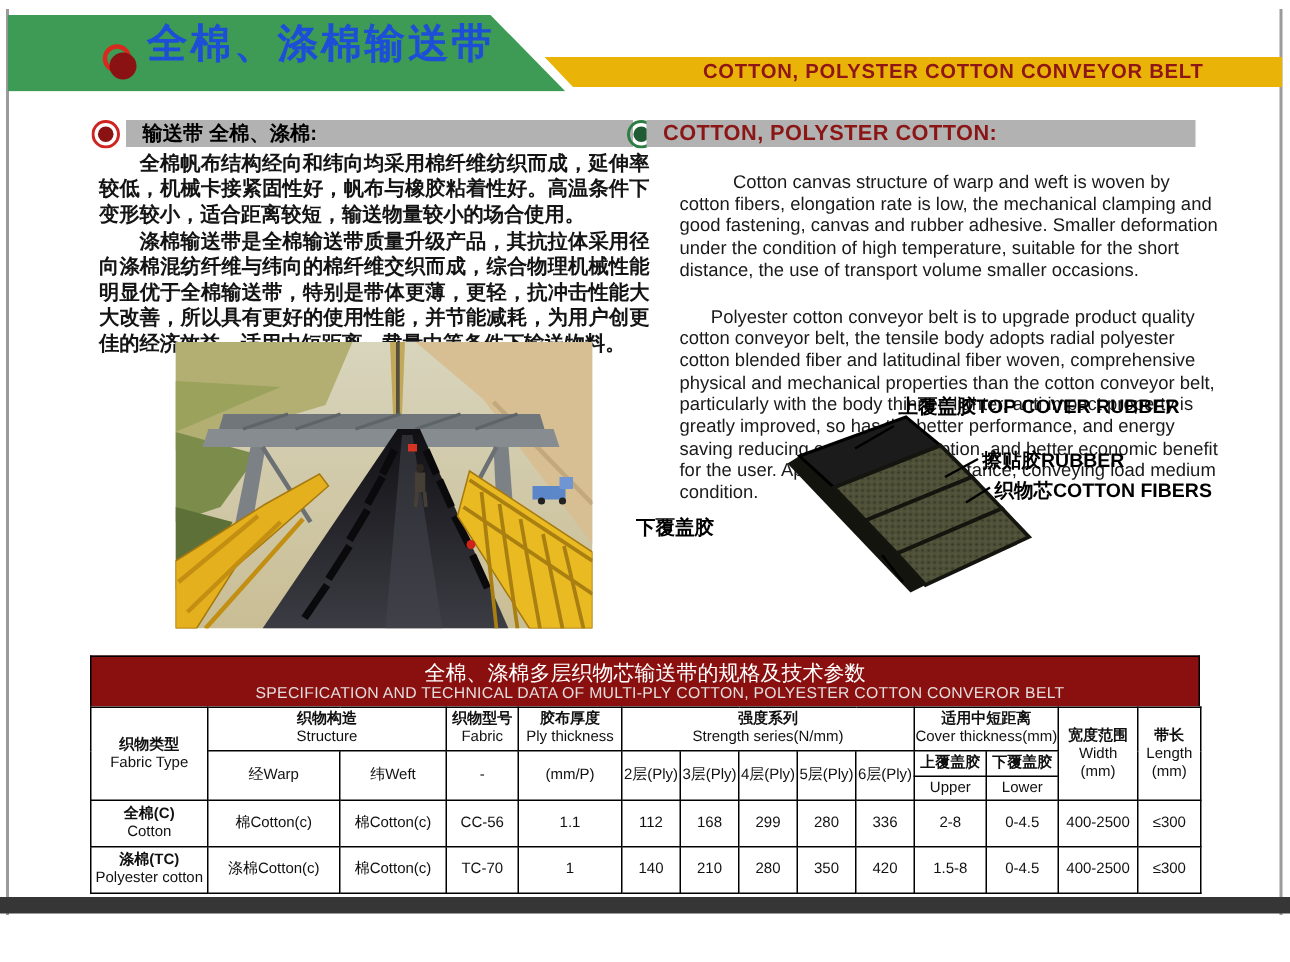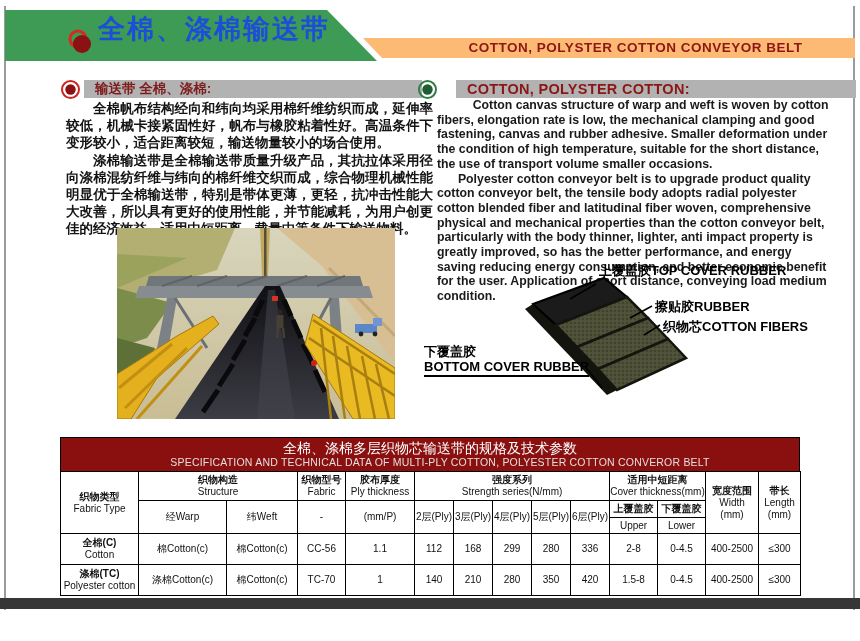--- a/index.html
+++ b/index.html
@@ -5,48 +5,48 @@
   html,body{margin:0;padding:0;}
   body{font-family:"Liberation Sans","DejaVu Sans",sans-serif;background:#ffffff;}
   .page{position:relative;width:860px;height:641px;background:#ffffff;overflow:hidden;}
 
   
   .side-rule{position:absolute;top:6px;width:2px;height:604px;background:#9b9b9b;}
   .side-rule.left{left:4px;}
   .side-rule.right{left:853px;}
 
   
-  .band-gray{position:absolute;left:330px;top:38px;width:525px;height:20px;background:#fdba74;
+  .band-gray{position:absolute;left:330px;top:38px;width:525px;height:20px;background:#eab308;
     clip-path:polygon(33px 0,525px 0,525px 20px,52px 20px);}
   .band-text{position:absolute;left:90px;right:4px;top:0;height:20px;line-height:20px;text-align:center;
     color:#8f1616;font-weight:bold;font-size:13.5px;letter-spacing:.5px;white-space:nowrap;}
   .banner-green{position:absolute;left:5px;top:10px;width:372px;height:51px;background:#3d9b55;
     clip-path:polygon(0 0,322px 0,372px 51px,0 51px);}
   .banner-title{position:absolute;left:98px;top:11px;color:#1d4ed8;font-weight:bold;font-size:27px;
     letter-spacing:2px;white-space:nowrap;}
   .logo{position:absolute;left:66px;top:28px;}
 
   
   .sec-bar{position:absolute;top:80px;height:18px;background:#b2b2b2;}
   .sec-bar.cn{left:84px;width:338px;}
-  .sec-bar.en{left:456px;width:400px;}
+  .sec-bar.en{left:431px;width:366px;}
   .sec-bar .t{display:block;line-height:18px;padding-left:11px;white-space:nowrap;}
-  .sec-bar.cn .t{color:#7f1d1d;font-weight:bold;font-size:13.5px;}
+  .sec-bar.cn .t{color:#000000;font-weight:bold;font-size:13.5px;}
   .sec-bar.en .t{color:#8b1616;font-weight:bold;font-size:14.5px;letter-spacing:.3px;}
   .bullet{position:absolute;top:80px;}
   .bullet.cn{left:61px;}
   .bullet.en{left:418px;}
 
   
   .cn-text{position:absolute;left:66px;top:100px;width:367px;color:#141414;
     font-size:13.5px;line-height:17.2px;font-weight:bold;text-align:justify;}
   .cn-text p{margin:0;text-indent:2em;}
   .en-text{position:absolute;left:437px;top:98px;width:392px;color:#1a1a1a;
     font-size:12.3px;line-height:14.7px;text-align:left;}
-  .en-text p{margin:0;font-weight:bold;}
+  .en-text p{margin:16px;}
   .en-text p.p1{text-indent:2.9em;}
   .en-text p.p2{text-indent:1.7em;}
 
   
   .photo{position:absolute;left:117px;top:228px;width:278px;height:191px;}
 
   
   .diagram{position:absolute;left:418px;top:262px;width:420px;height:150px;}
   .diagram svg{position:absolute;left:0;top:0;}
   .dlabel{position:absolute;color:#000;font-weight:bold;font-size:13px;white-space:nowrap;}
@@ -183,21 +183,20 @@
       <path d="M178,22 L152,37" stroke="#000" stroke-width="1.6"></path>
       <path d="M234,44 L212,56" stroke="#000" stroke-width="1.6"></path>
       <path d="M242,63 L226,73" stroke="#000" stroke-width="1.6"></path>
       <path d="M170,108 L184,126" stroke="#000" stroke-width="1.6"></path>
     </svg>
     <div class="dlabel top">上覆盖胶TOP COVER RUBBER</div>
     <div class="dlabel rubber">擦贴胶RUBBER</div>
     <div class="dlabel core">织物芯COTTON FIBERS</div>
     <div class="dlabel bottom">
       <span>下覆盖胶</span><br>
-      <span class="u">BOTTOM COVER RUBBER</span>
     </div>
   </div>
 
   <div class="spec">
     <div class="spec-title">
       <span class="cnl">全棉、涤棉多层织物芯输送带的规格及技术参数</span>
       <span class="enl">SPECIFICATION AND TECHNICAL DATA OF MULTI-PLY COTTON,  POLYESTER COTTON CONVEROR BELT</span>
     </div>
     <table class="grid">
       <colgroup>

